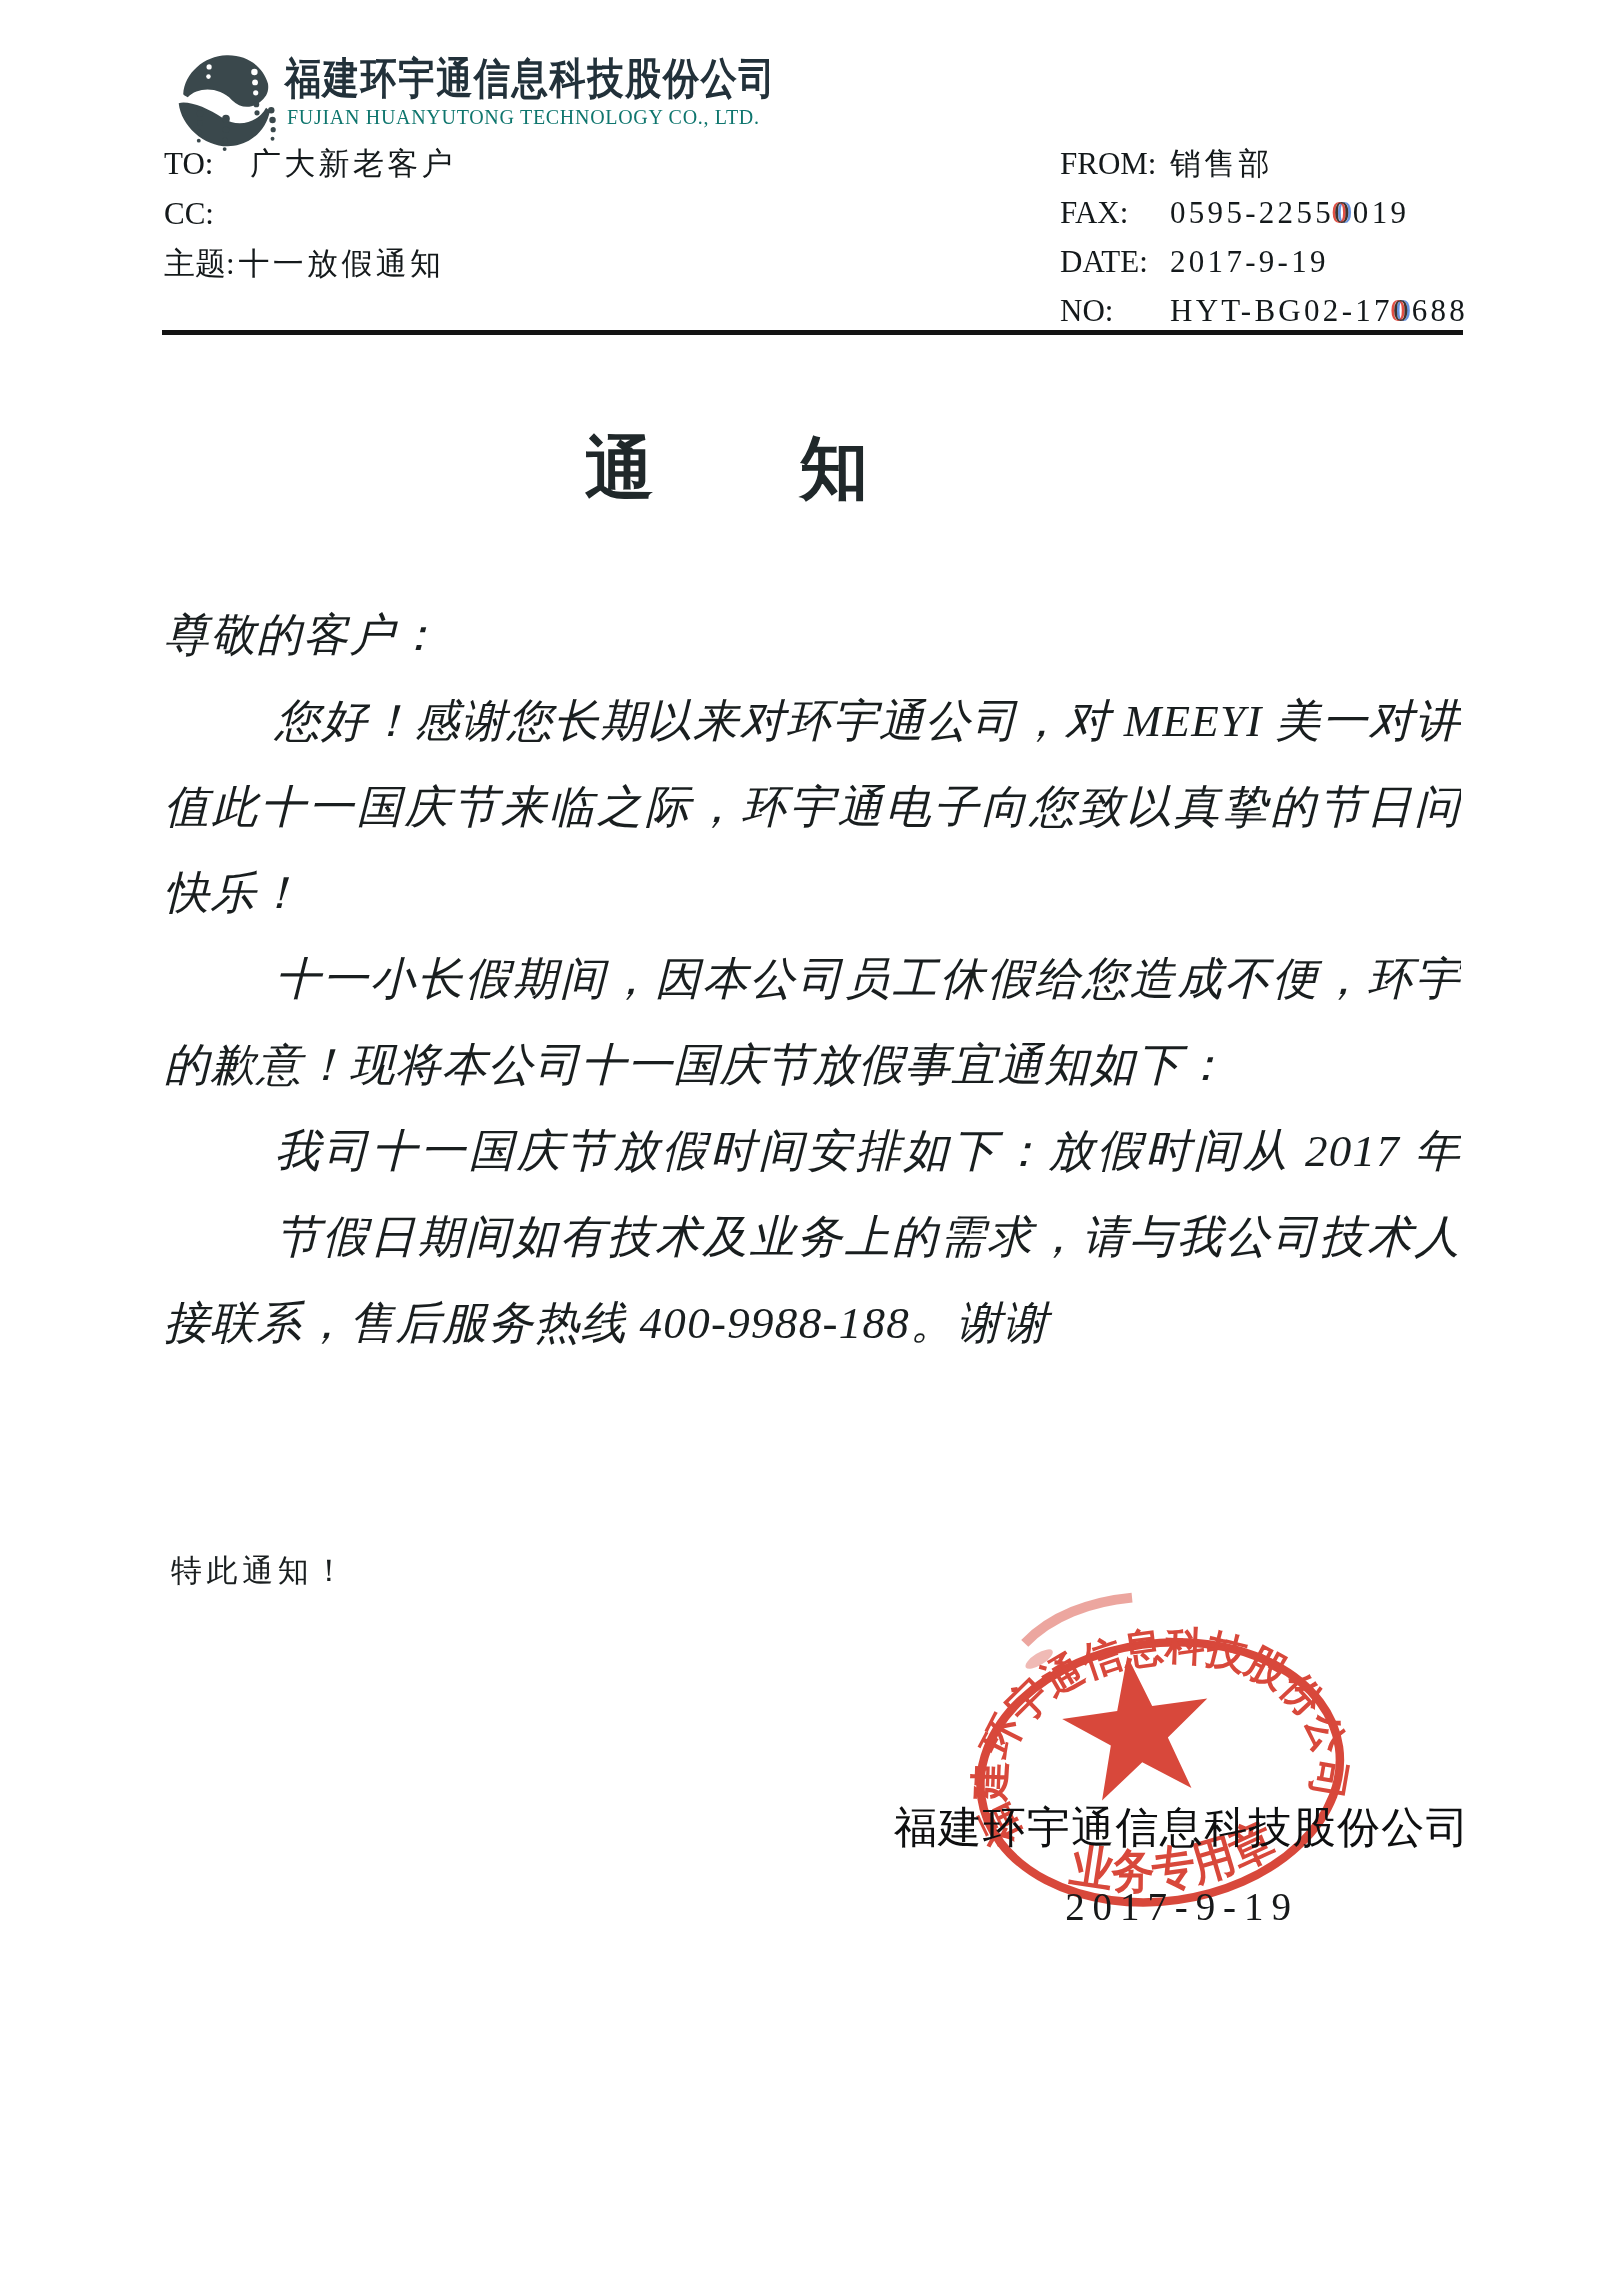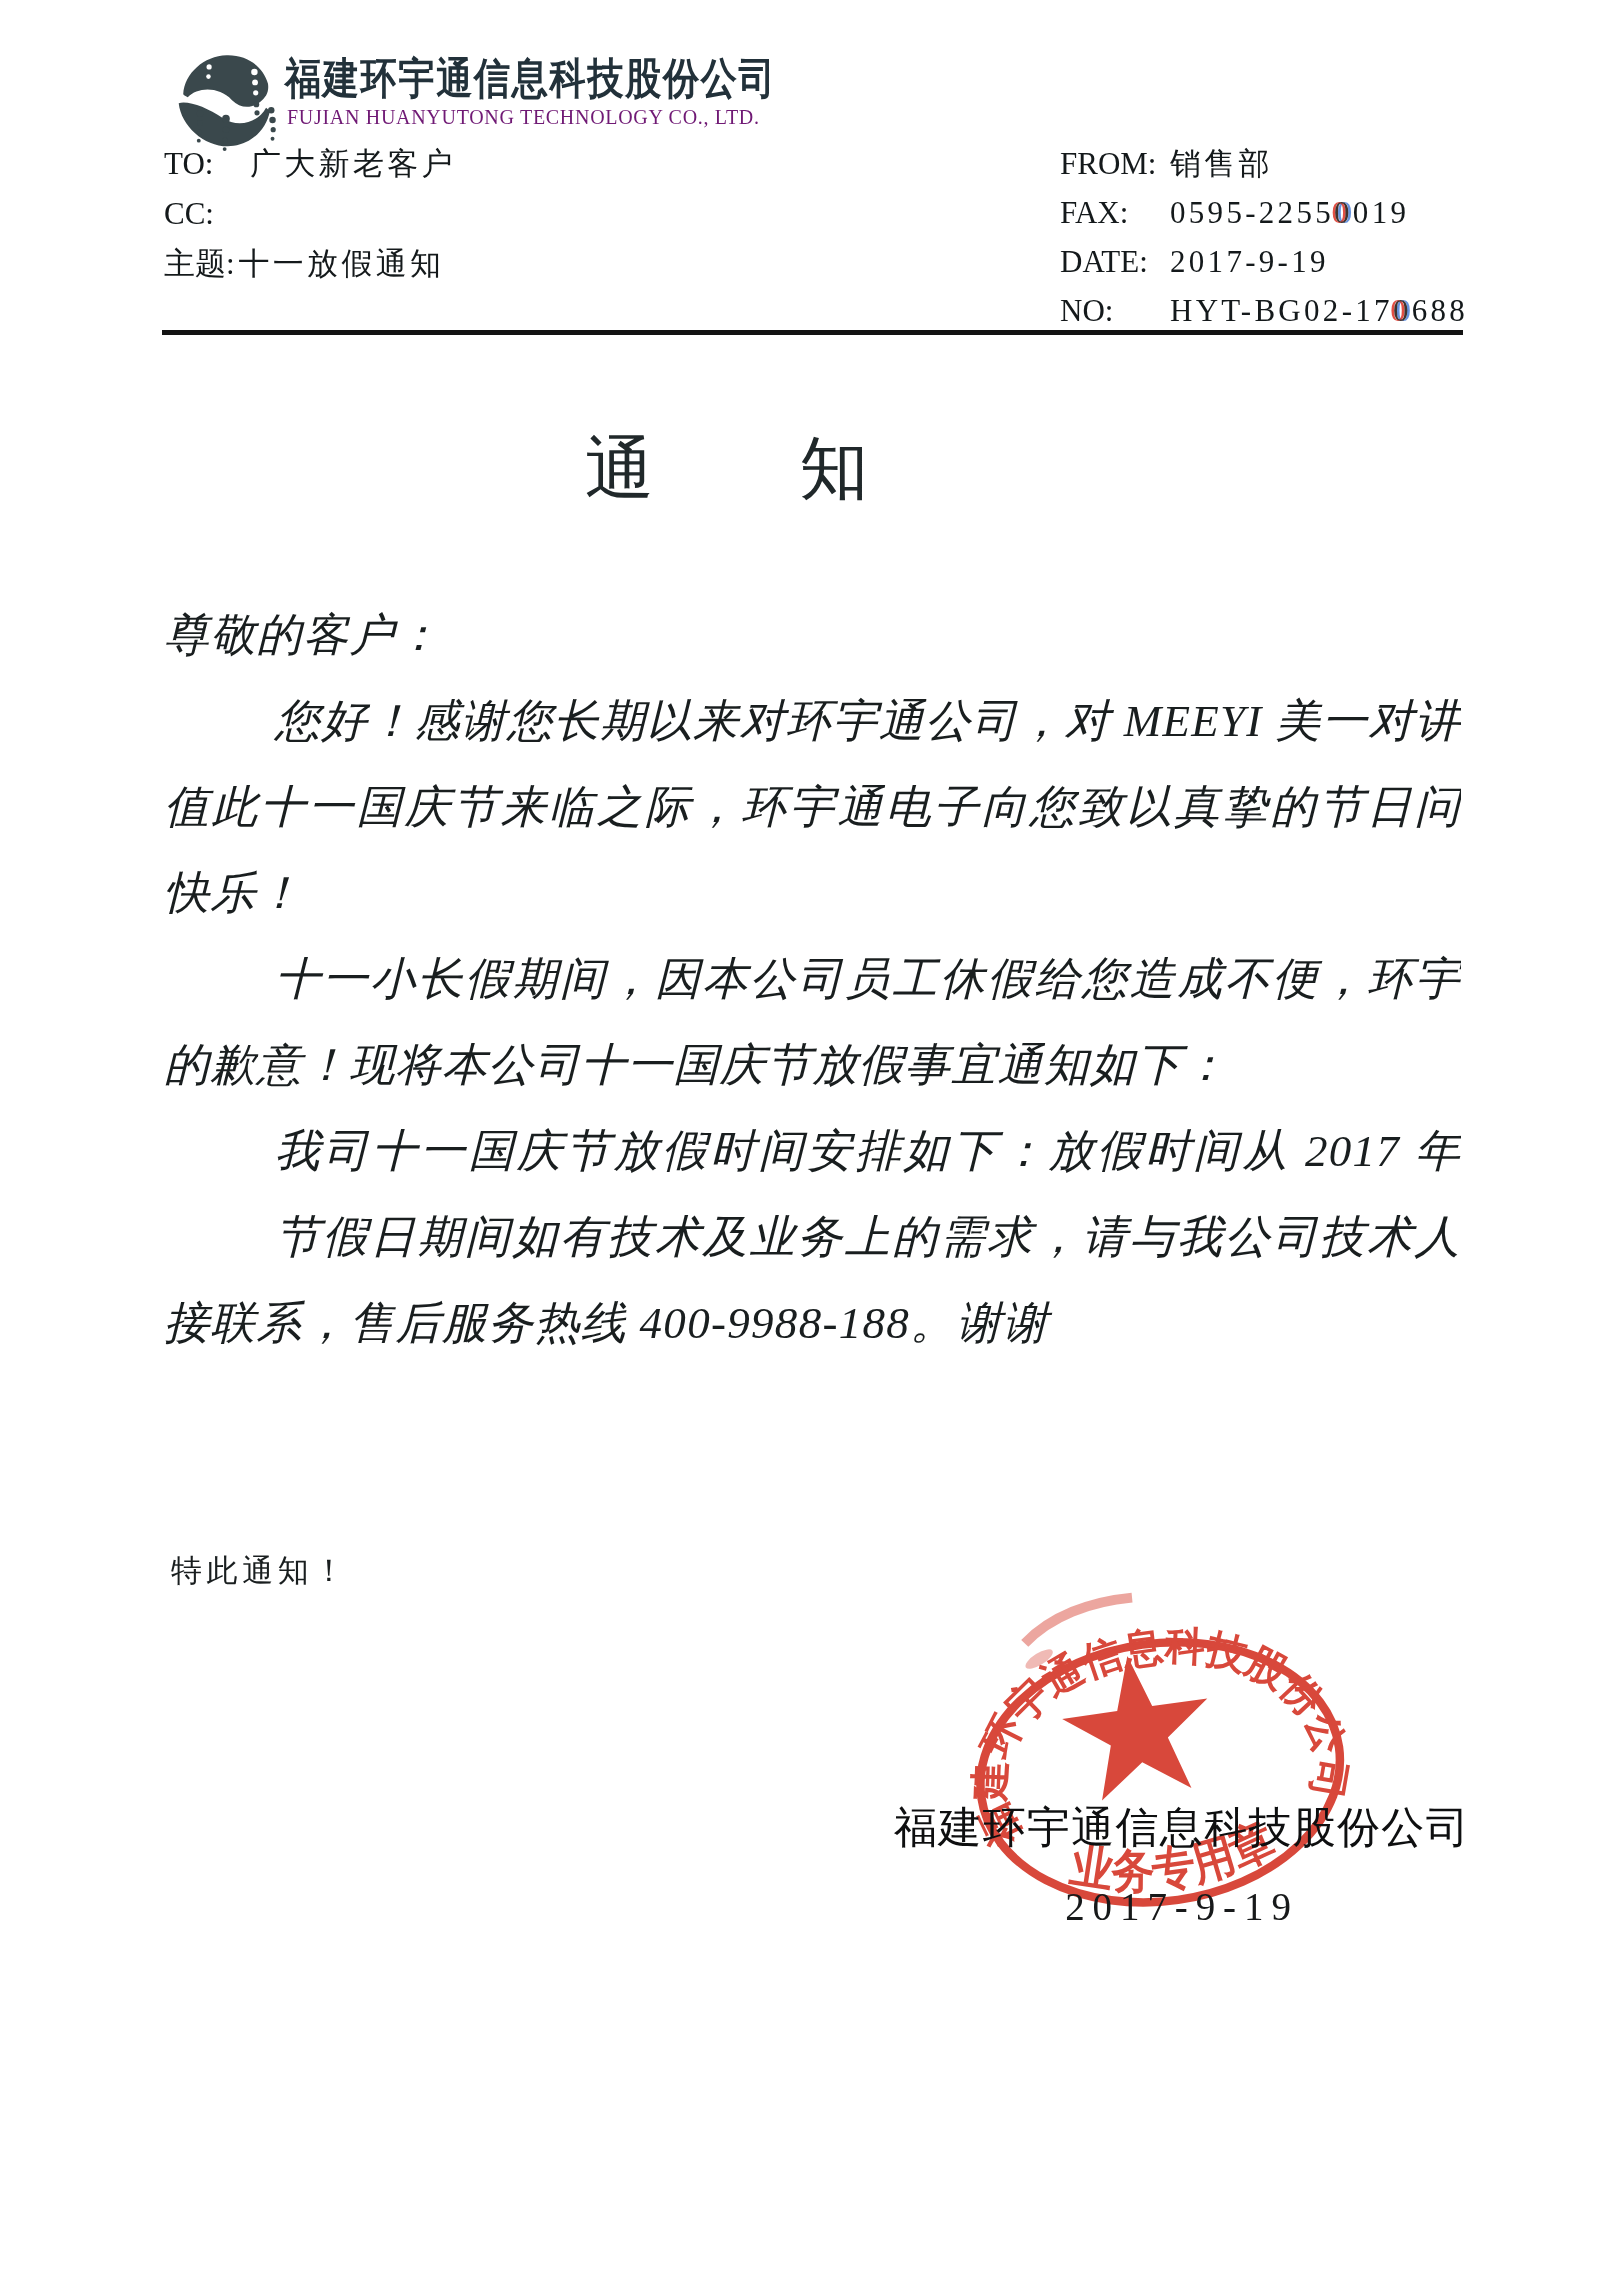--- a/index.html
+++ b/index.html
@@ -8,38 +8,38 @@
     font-family:"Liberation Serif","DejaVu Serif",serif;color:#1c2122;overflow:hidden;
     margin:0 auto;
   }
   
   .logo{position:absolute;left:169px;top:46px;width:110px;height:113px;}
   .company-cn{
     position:absolute;left:285px;top:50px;font-size:43px;font-weight:bold;color:#22313a;
     letter-spacing:2px;transform:scaleX(.84);transform-origin:left top;white-space:nowrap;
   }
   .company-en{
-    position:absolute;left:287px;top:106px;font-size:20px;color:#701a75;
+    position:absolute;left:287px;top:106px;font-size:20px;color:#0f766e;
     letter-spacing:0.7px;white-space:nowrap;
   }
   .fields-left{position:absolute;left:164px;top:139px;font-size:31px;color:#14191b;}
   .fields-right{position:absolute;left:1060px;top:139px;font-size:31px;color:#14191b;}
   .frow{display:flex;align-items:center;height:50px;white-space:pre;}
   .fields-right .frow{height:49px;}
   .fields-left .frow:nth-child(1) .lab,
   .fields-left .frow:nth-child(2) .lab{min-width:86px;}
   .fields-left .frow:nth-child(3) .lab{margin-right:3.9px;}
   .fields-right .lab{min-width:110px;}
   .val{letter-spacing:3.3px;}
   .fringe{color:#40332f;text-shadow:-2.6px 0 0 rgba(221,48,35,.85),2.6px 0 0 rgba(64,120,214,.8);}
   .rule{position:absolute;left:162px;top:330px;width:1301px;height:4.6px;background:#131313;}
   
   .title{
     position:absolute;left:0;top:423px;width:1456px;text-align:center;
-    font-size:69px;font-weight:normal;color:#20282a;white-space:pre;letter-spacing:2.6px;
+    font-size:69px;font-weight:bold;color:#20282a;white-space:pre;letter-spacing:2.6px;
   }
   
   .body-block{
     position:absolute;left:164px;top:592px;width:1297px;
     font-size:45px;line-height:86px;color:#191e1f;letter-spacing:1.3px;font-style:italic;
   }
   .line{height:86px;overflow:hidden;text-align:justify;text-align-last:left;}
   .line.full{text-align-last:justify;}
   .line.indent{text-indent:111px;}
   .closing{

